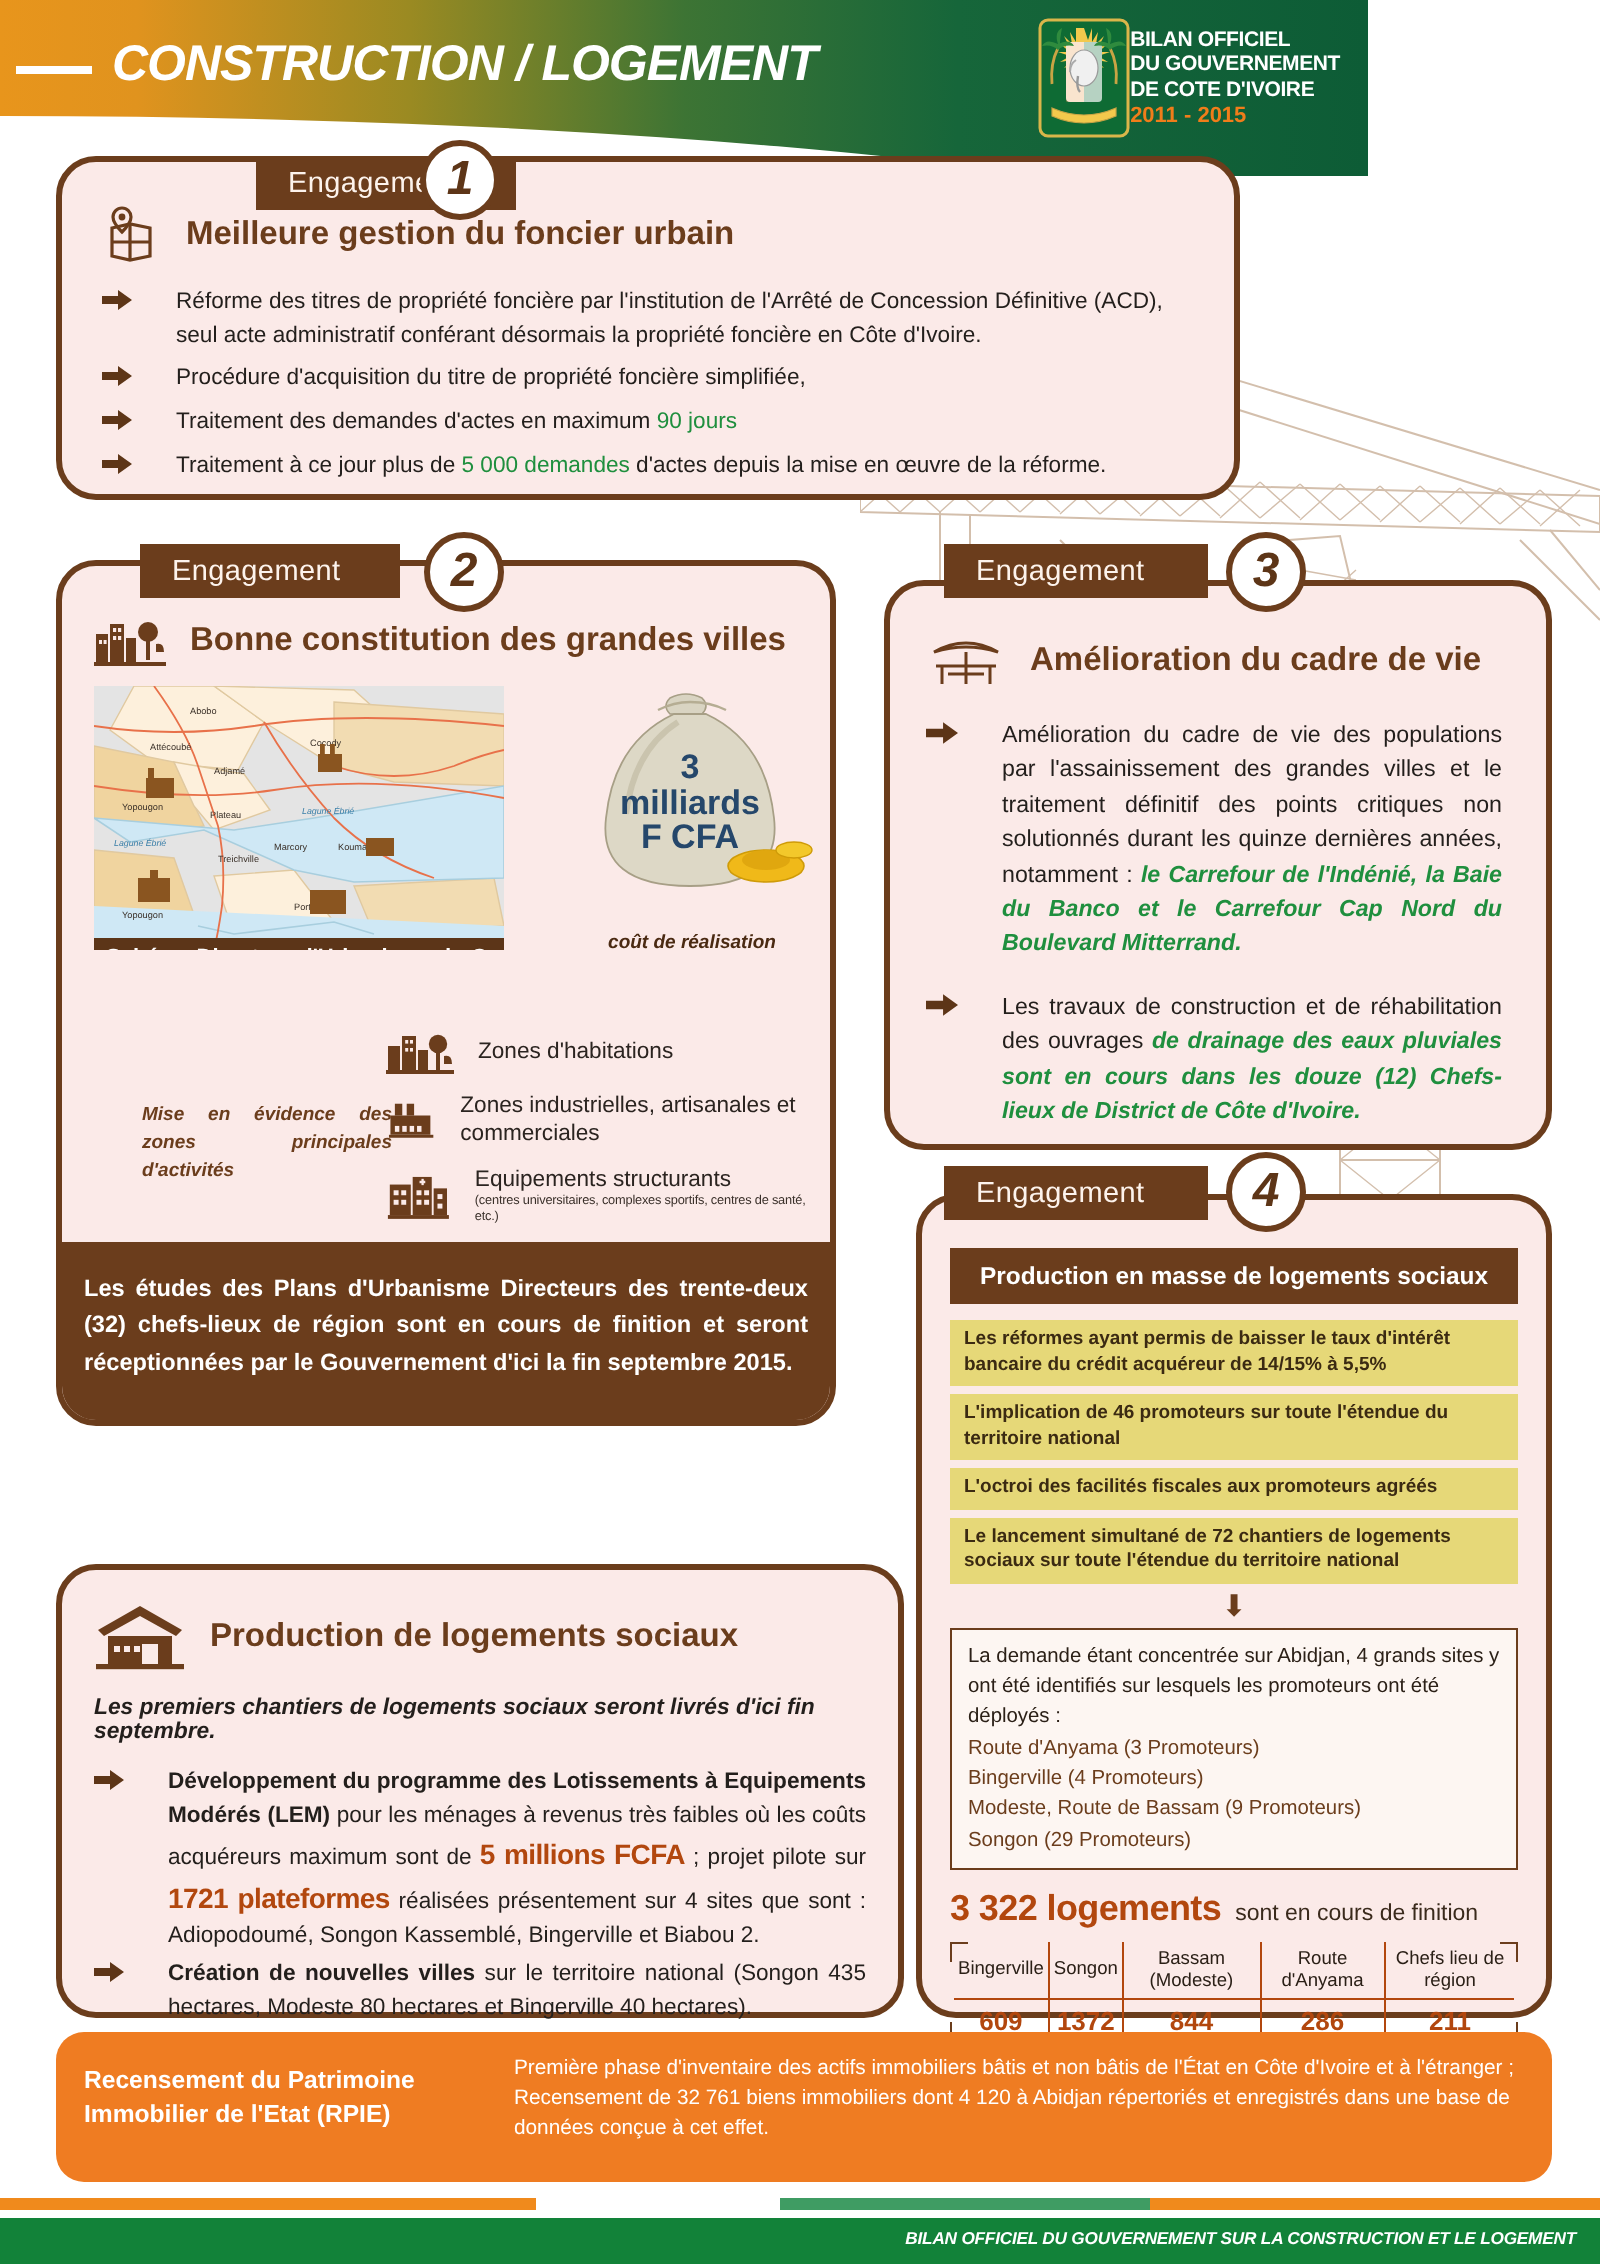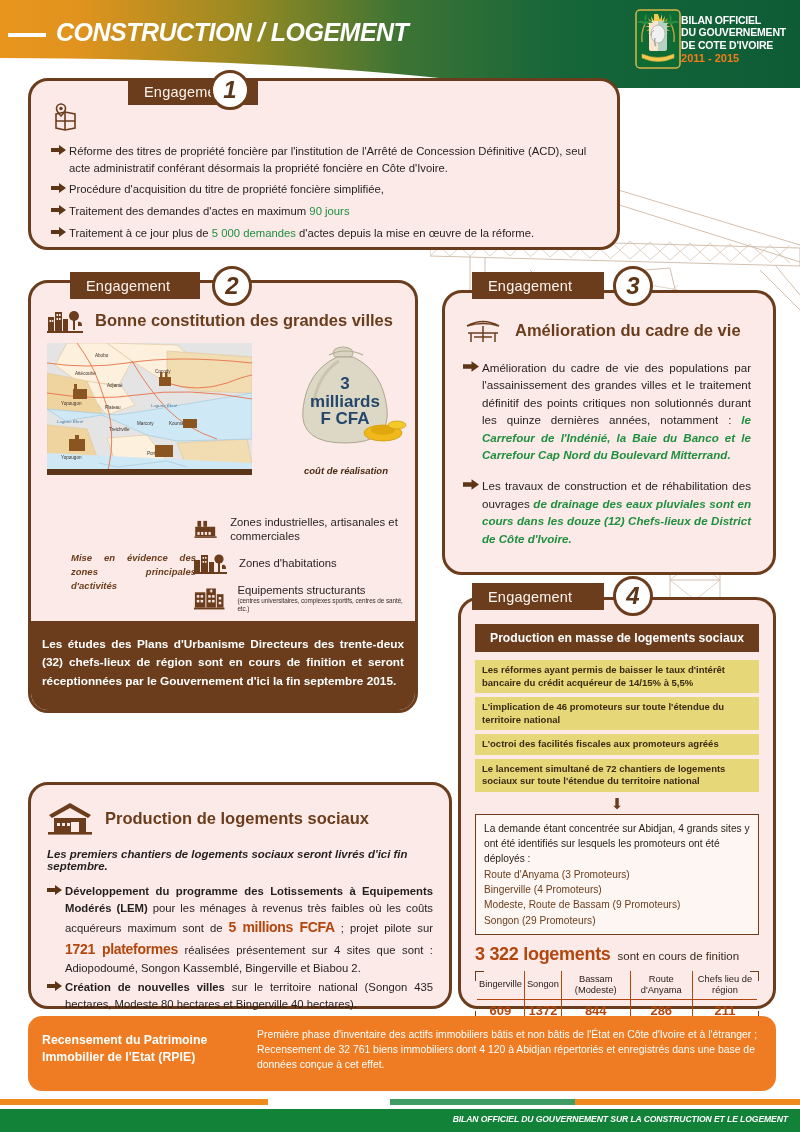--- a/index.html
+++ b/index.html
@@ -6,21 +6,21 @@
   body {
     width: 800px; height: 1132px;
     font-family: "Liberation Sans", sans-serif;
     background: #ffffff;
     position: relative;
     overflow: hidden;
   }
 
   
   .header {
-    position: absolute; left: 0; top: 0; width: 800px; height: 88px;
+    position: absolute; left: 0; top: 0; width: 684px; height: 88px;
     background: linear-gradient(90deg, #e8951c 0%, #e0931e 10%, #9a8a22 30%, #3d7434 50%, #16663a 70%, #0d5c36 100%);
     overflow: hidden;
   }
   .header-curve {
     position: absolute; left: 0; bottom: -60px; width: 700px; height: 90px;
     background: #ffffff;
     border-radius: 0 100% 0 0 / 0 100% 0 0;
   }
   .header-dash {
     position: absolute; left: 8px; top: 33px; width: 38px; height: 4px;
@@ -67,21 +67,21 @@
     background: #ffffff; border: 3px solid #6b3d1c;
     display: flex; align-items: center; justify-content: center;
     font-size: 24px; font-weight: bold; font-style: italic; color: #5d3517;
     z-index: 6;
   }
 
   .card-title {
     color: #6b3d1c; font-size: 16.5px; font-weight: bold;
   }
   .title-row { display: flex; align-items: center; gap: 12px; }
-  .bline { display: flex; gap: 3px; margin-bottom: 5px; }
+  .bline { display: flex; gap: 22px; margin-bottom: 5px; }
   .arrow-ico { flex: 0 0 auto; margin-top: 2px; }
   .btext { font-size: 11.3px; color: #231f1c; line-height: 1.48; }
   .green { color: #1f8f3e; }
   .green-i { color: #1f8f3e; font-style: italic; font-weight: bold; }
 
   
   #eng1 { left: 28px; top: 78px; width: 592px; height: 172px; }
   #eng1-tab { left: 128px; top: 78px; width: 130px; }
   #eng1-badge { left: 210px; top: 70px; }
   #eng1 .inner { padding: 22px 22px 10px 20px; }
@@ -294,20 +294,21 @@
   <div class="inner">
     <div class="title-row">
       <svg width="30" height="28" viewBox="0 0 30 28">
         <g fill="none" stroke="#6b3d1c" stroke-width="1.6">
           <path d="M5 11 L14 9 L24 11 L24 25 L14 27 L5 25 Z"></path>
           <path d="M14 9 L14 27 M5 18 L24 18"></path>
         </g>
         <path d="M10 1 a4.5 4.5 0 0 1 4.5 4.5 c0 3-4.5 7.5-4.5 7.5 s-4.5-4.5-4.5-7.5 A4.5 4.5 0 0 1 10 1 z" fill="none" stroke="#6b3d1c" stroke-width="1.6"></path>
         <circle cx="10" cy="5.5" r="1.7" fill="#6b3d1c"></circle>
       </svg>
+      <span class="card-title">Meilleure gestion du foncier urbain</span>
     </div>
     <div style="margin-top:12px">
       <div class="bline">
         <svg class="arrow-ico" width="15" height="10" viewBox="0 0 15 10">
             <path d="M0 3 L8 3 L8 0 L15 5 L8 10 L8 7 L0 7 Z" fill="#5d3517"></path>
           </svg>
         <span class="btext">Réforme des titres de propriété foncière par l'institution de l'Arrêté de Concession Définitive (ACD), seul acte administratif conférant désormais la propriété foncière en Côte d'Ivoire.</span>
       </div>
       <div class="bline">
         <svg class="arrow-ico" width="15" height="10" viewBox="0 0 15 10">
@@ -430,55 +431,55 @@
           <text x="62" y="83" font-size="17">F CFA</text>
         </g>
       </svg>
       <div class="bag-cap">coût de réalisation</div>
     </div>
 
     <div class="legend-note">Mise en évidence des zones principales d'activités</div>
 
     <div class="legend-list">
       <div class="leg-row">
-        <svg width="34" height="24" viewBox="0 0 34 24">
-          <g fill="#6b3d1c">
-            <rect x="6" y="1" width="5" height="8"></rect>
-              <rect x="14" y="1" width="5" height="8"></rect>
-            <path d="M3 9 L30 9 L30 22 L3 22 Z"></path>
-            <rect x="2" y="22" width="30" height="2"></rect>
-          </g>
-          <g fill="#fbeae8">
-              <rect x="6" y="16" width="3" height="4"></rect>
-              <rect x="11" y="16" width="3" height="4"></rect>
-              <rect x="16" y="16" width="3" height="4"></rect>
-              <rect x="21" y="16" width="3" height="4"></rect>
-            </g>
-        </svg>
-        <span class="leg-label">Zones industrielles, artisanales et commerciales</span>
-      </div>
-      <div class="leg-row">
         <svg width="34" height="22" viewBox="0 0 34 22">
           <g fill="#6b3d1c">
             <rect x="1" y="8" width="6" height="12"></rect>
               <rect x="8" y="3" width="7" height="17"></rect>
               <rect x="16" y="10" width="5" height="10"></rect>
             <rect x="0" y="20" width="34" height="2"></rect>
             <circle cx="26" cy="7" r="4.6"></circle>
               <rect x="25" y="10" width="2" height="10"></rect>
             <path d="M29 13 q4-1 4 4 l-4 0z"></path>
           </g>
           <g fill="#fbeae8">
               <rect x="9.6" y="5" width="1.5" height="1.8"></rect>
               <rect x="12" y="5" width="1.5" height="1.8"></rect>
               <rect x="9.6" y="9" width="1.5" height="1.8"></rect>
               <rect x="12" y="9" width="1.5" height="1.8"></rect>
             </g>
         </svg>
         <span class="leg-label">Zones d'habitations</span>
+      </div>
+      <div class="leg-row">
+        <svg width="34" height="24" viewBox="0 0 34 24">
+          <g fill="#6b3d1c">
+            <rect x="6" y="1" width="5" height="8"></rect>
+              <rect x="14" y="1" width="5" height="8"></rect>
+            <path d="M3 9 L30 9 L30 22 L3 22 Z"></path>
+            <rect x="2" y="22" width="30" height="2"></rect>
+          </g>
+          <g fill="#fbeae8">
+              <rect x="6" y="16" width="3" height="4"></rect>
+              <rect x="11" y="16" width="3" height="4"></rect>
+              <rect x="16" y="16" width="3" height="4"></rect>
+              <rect x="21" y="16" width="3" height="4"></rect>
+            </g>
+        </svg>
+        <span class="leg-label">Zones industrielles, artisanales et commerciales</span>
       </div>
       <div class="leg-row">
         <svg width="34" height="24" viewBox="0 0 34 24">
           <g fill="#6b3d1c">
             <rect x="2" y="6" width="11" height="16"></rect>
               <rect x="14" y="2" width="10" height="20"></rect>
               <rect x="25" y="8" width="7" height="14"></rect>
             <rect x="1" y="22" width="32" height="2"></rect>
           </g>
           <g fill="#fbeae8">

